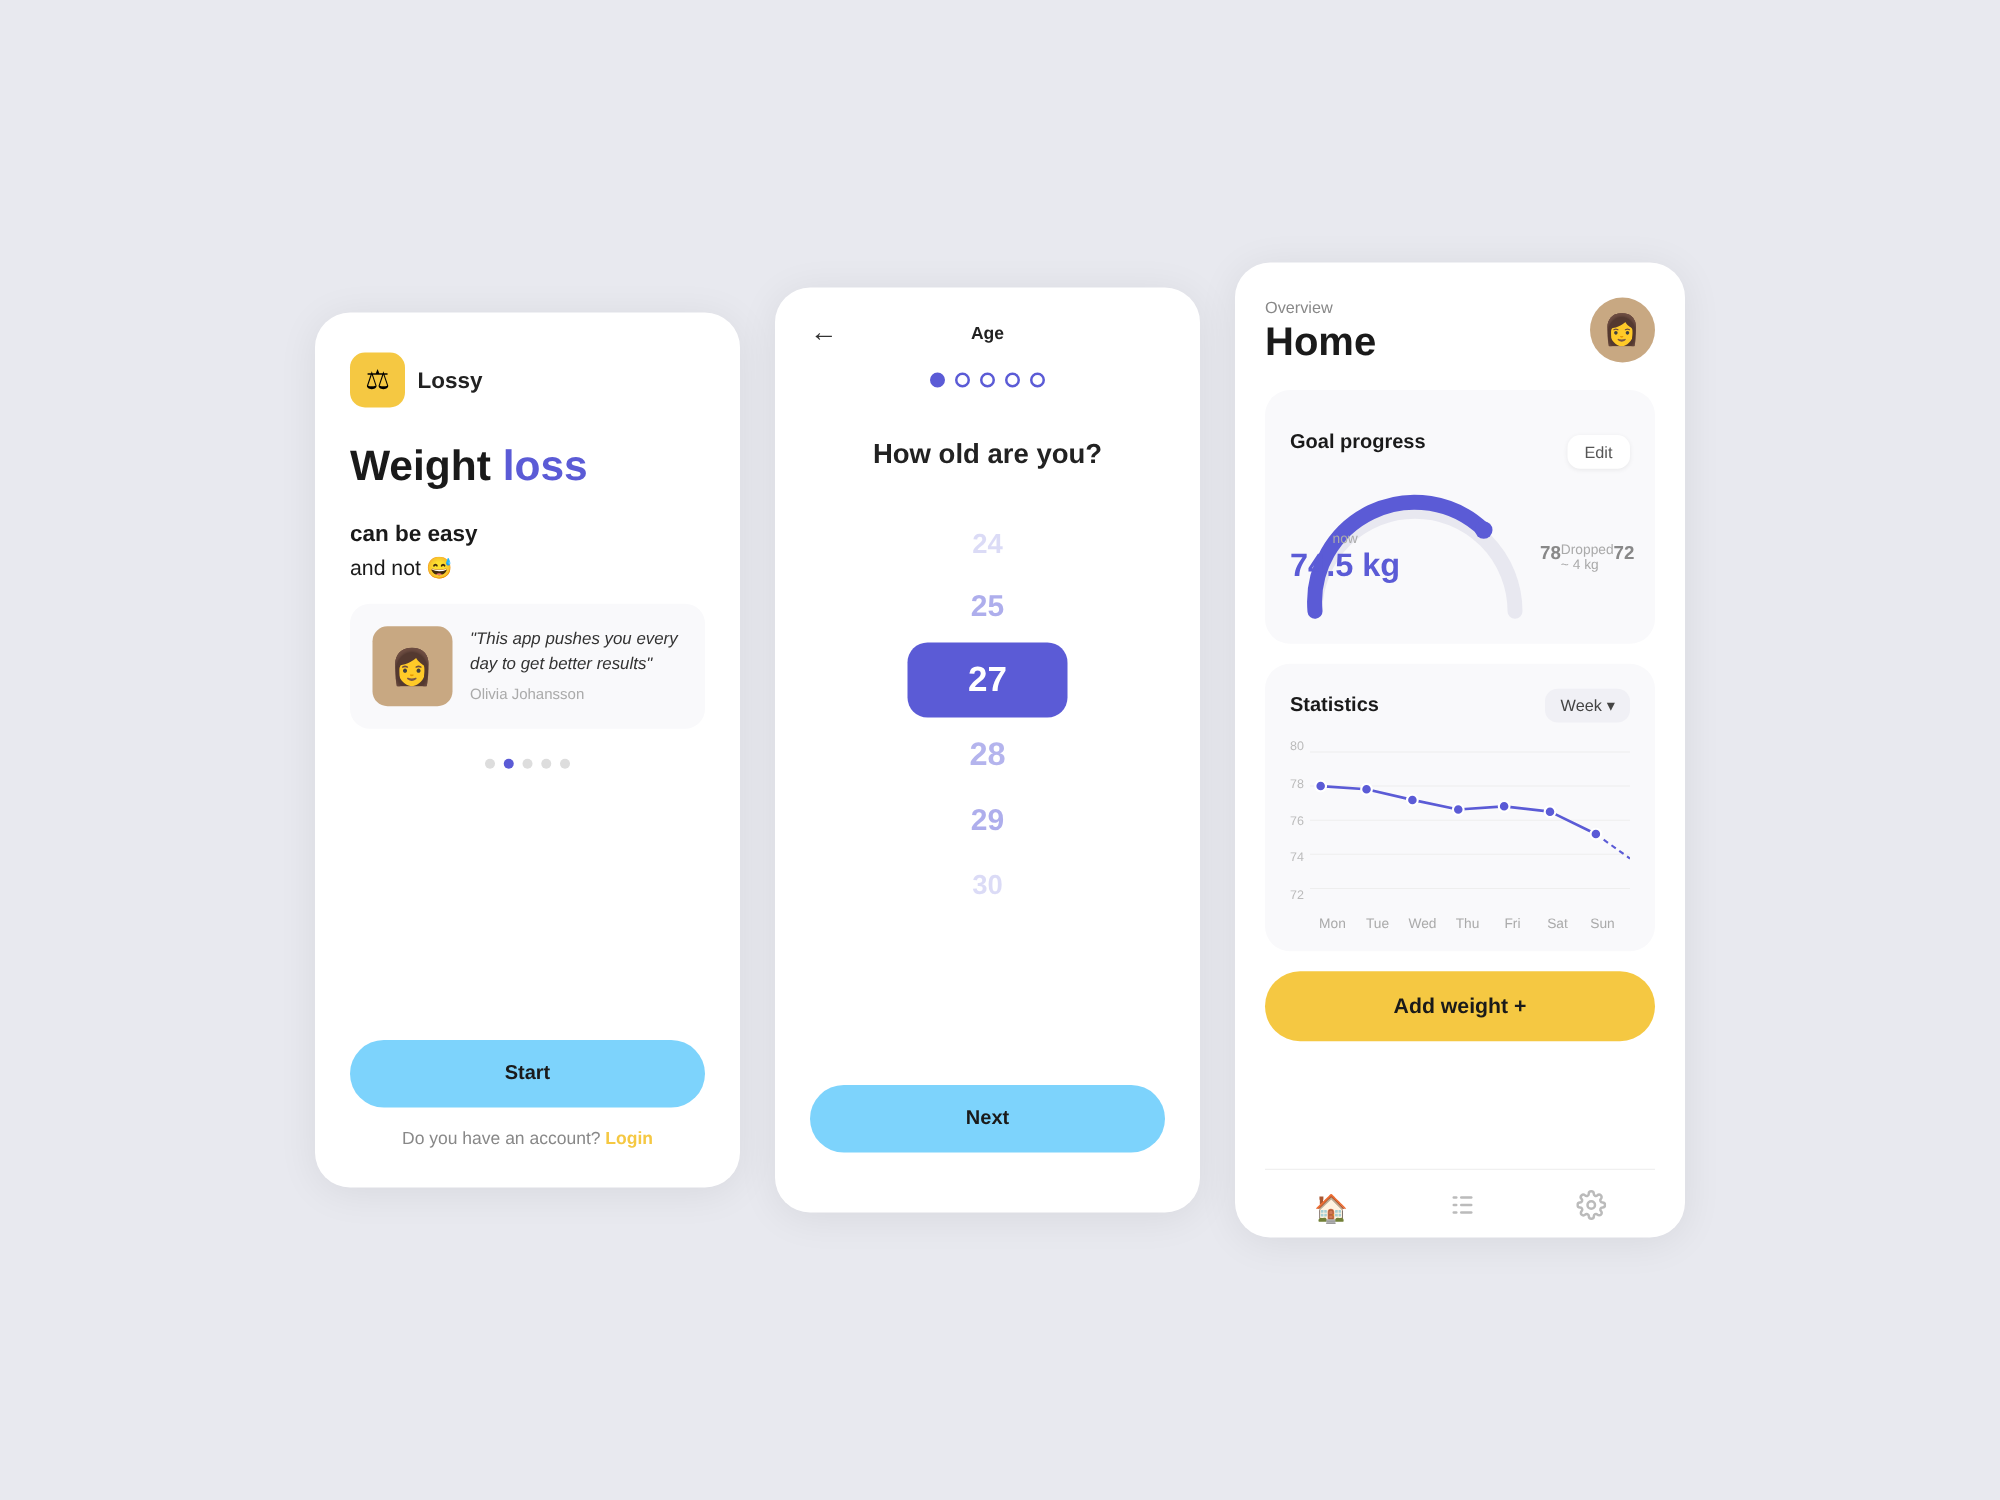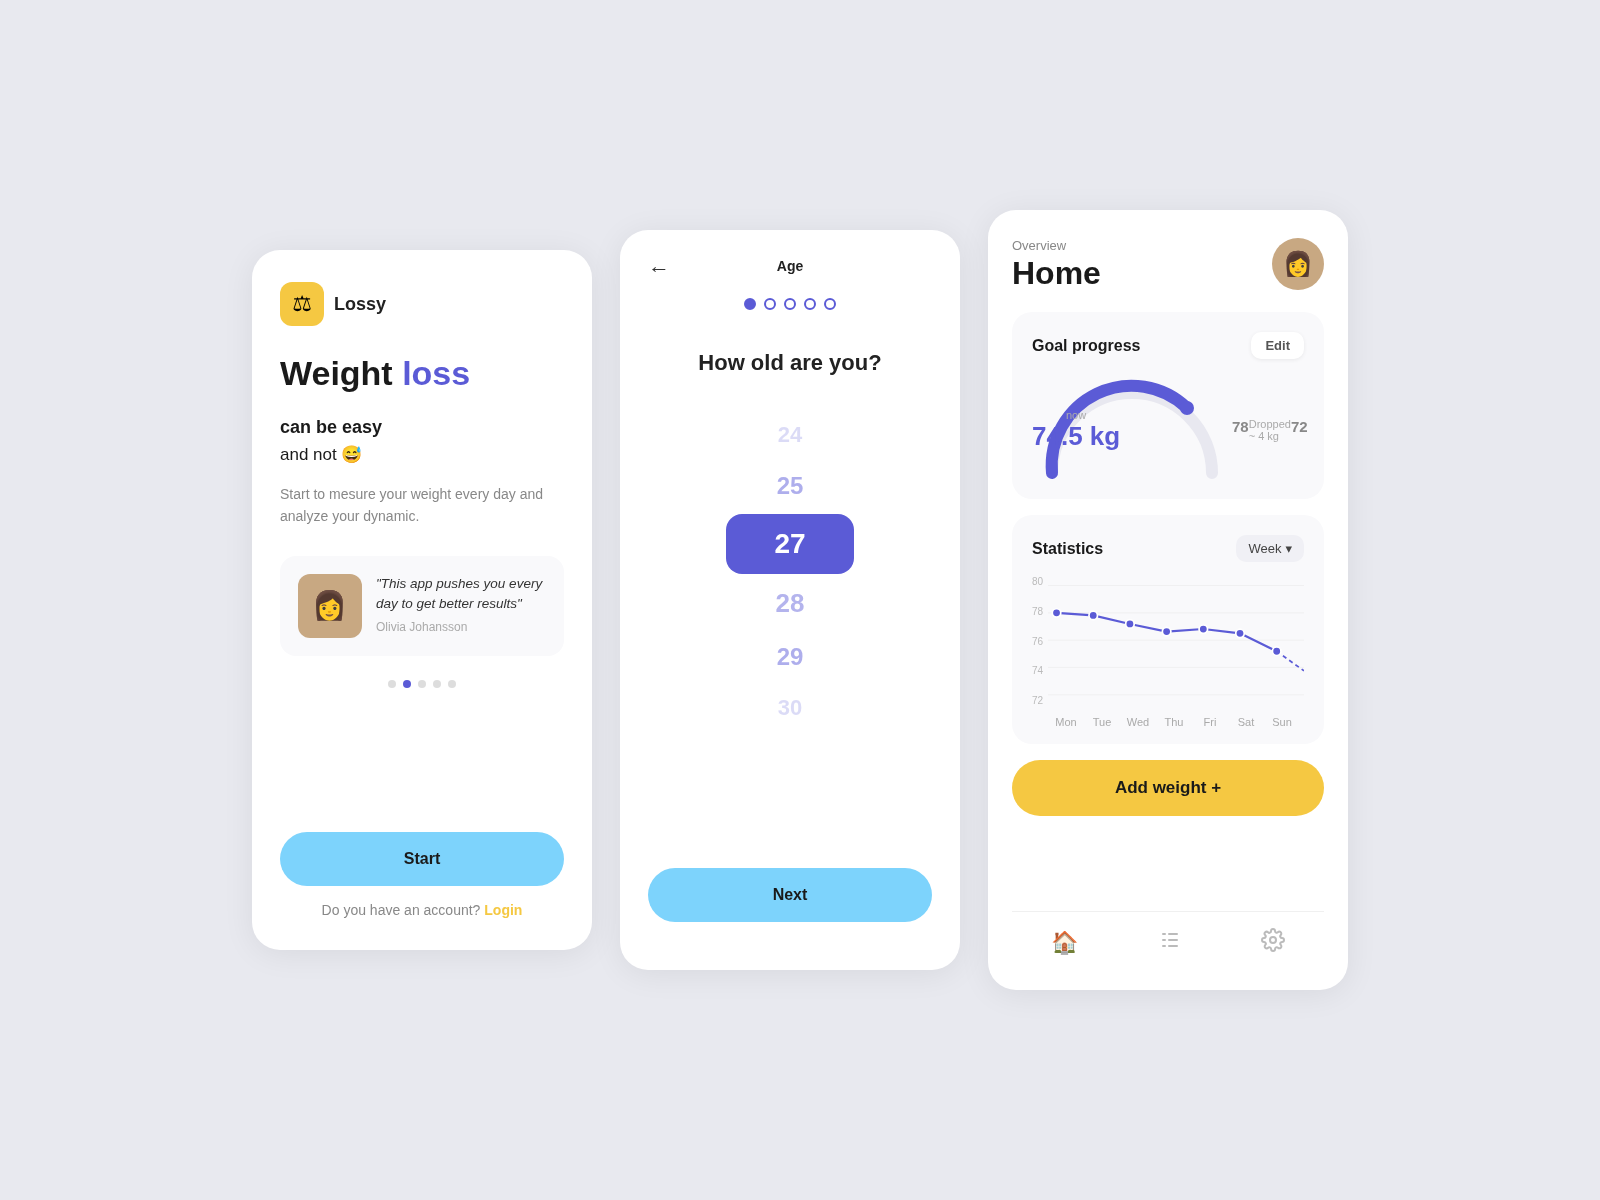--- a/index.html
+++ b/index.html
@@ -217,21 +217,21 @@
       margin-top: auto;
       padding-top: 32px;
     }
 
     
     .card-3 {
       width: 360px;
       min-height: 780px;
       display: flex;
       flex-direction: column;
-      padding: 28px 24px 32px;
+      padding: 28px 24px 8px;
     }
     .home-header {
       display: flex;
       align-items: flex-start;
       justify-content: space-between;
       margin-bottom: 20px;
     }
     .overview-label {
       font-size: 13px;
       color: #888;
@@ -270,22 +270,23 @@
       color: #1a1a1a;
     }
     .edit-btn {
       background: #fff;
       border: none;
       border-radius: 10px;
       padding: 6px 14px;
       font-size: 13px;
       color: #555;
       cursor: pointer;
-      font-weight: 700;
+      font-weight: 400;
       box-shadow: 0 1px 4px rgba(0,0,0,0.07);
+      margin-top: 16px;
     }
 
     
     .gauge-container {
       display: flex;
       flex-direction: row;
       align-items: center;
       position: relative;
     }
     .gauge-svg {
@@ -404,21 +405,20 @@
   <div class="card card-1">
     <div class="logo-row">
       <div class="logo-icon">⚖</div>
       <span class="logo-name">Lossy</span>
     </div>
     <div class="headline">
       <span>Weight </span><span class="accent">loss</span>
     </div>
     <div class="subheadline">can be easy</div>
     <div class="emoji-line">and not 😅</div>
-    <div class="description">Start to mesure your weight every day and analyze your dynamic.</div>
 
     <div class="testimonial-card">
       <div class="testimonial-avatar">
         <span>👩</span>
       </div>
       <div>
         <div class="testimonial-text">"This app pushes you every day to get better results"</div>
         <div class="testimonial-author">Olivia Johansson</div>
       </div>
     </div>

